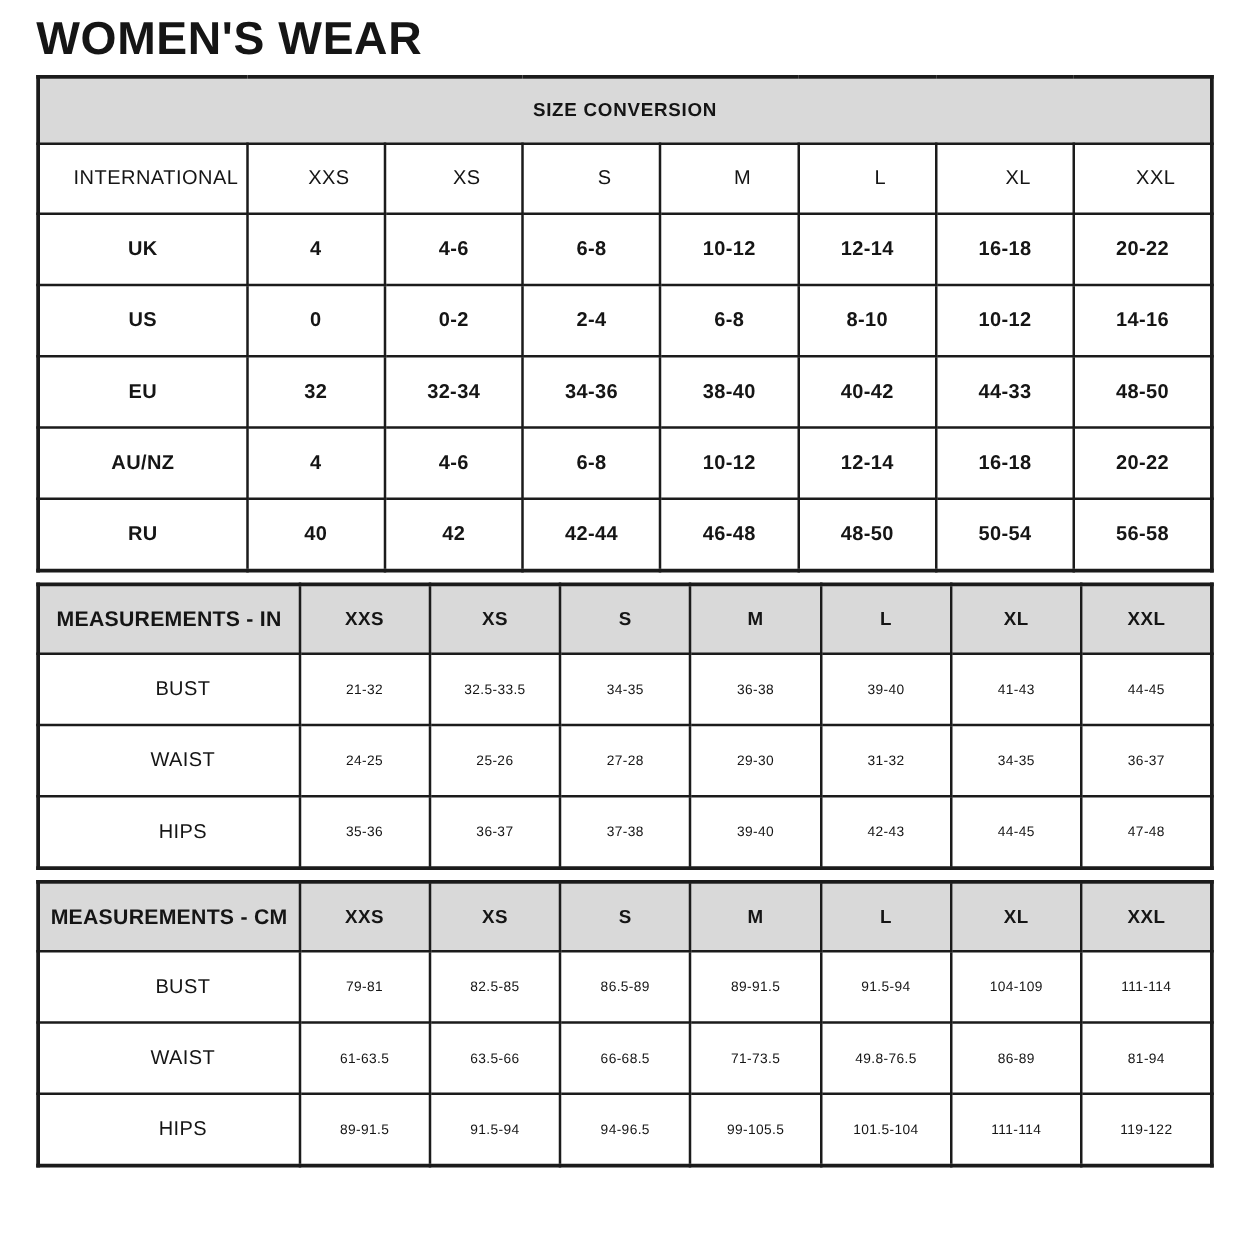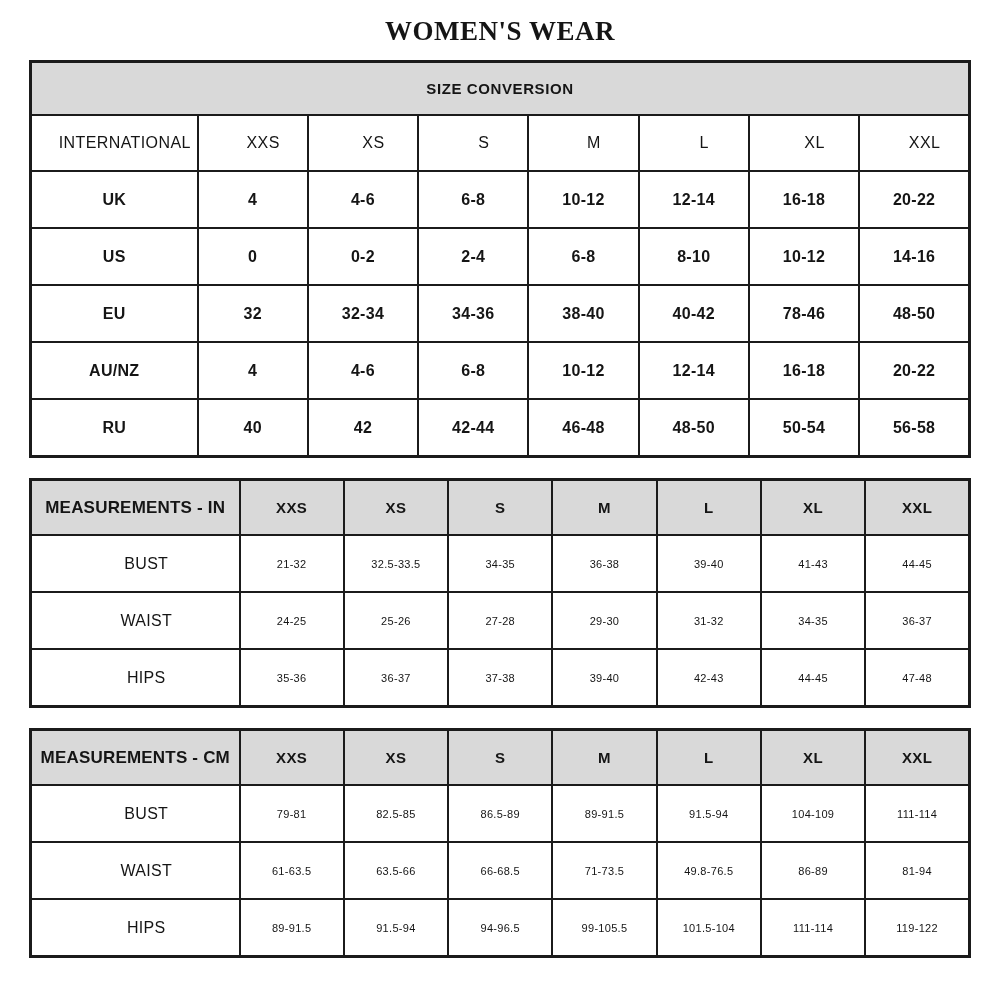--- a/index.html
+++ b/index.html
@@ -11,33 +11,31 @@
     overflow: hidden;
     font-family: "Liberation Sans", sans-serif;
     color: #151515;
   }
   .sheet {
     box-sizing: border-box;
     width: 1000px;
     padding: 8px 29px 0 29px;
   }
   .page-title {
-    text-align: center;
-    font-size: 27px;
+    font-size: 37px;
     font-weight: 700;
     letter-spacing: 0.5px;
     margin: 6px 0 12px 0;
     line-height: 34px;
-    font-family: Liberation Serif, serif;
   }
   table {
     width: 942px;
     border-collapse: collapse;
     table-layout: fixed;
-    margin-bottom: 20px;
+    margin-bottom: 8px;
   }
   th, td {
     border: 2px solid #1b1b1b;
     text-align: center;
     vertical-align: middle;
     padding: 0 2px;
     overflow: hidden;
   }
   table.outer {
     border: 3px solid #1b1b1b;
@@ -138,21 +136,21 @@
       <td>10-12</td>
       <td>14-16</td>
     </tr>
     <tr class="data-row">
       <td class="row-label">EU</td>
       <td>32</td>
       <td>32-34</td>
       <td>34-36</td>
       <td>38-40</td>
       <td>40-42</td>
-      <td>78-46</td>
+      <td>44-33</td>
       <td>48-50</td>
     </tr>
     <tr class="data-row">
       <td class="row-label">AU/NZ</td>
       <td>4</td>
       <td>4-6</td>
       <td>6-8</td>
       <td>10-12</td>
       <td>12-14</td>
       <td>16-18</td>

